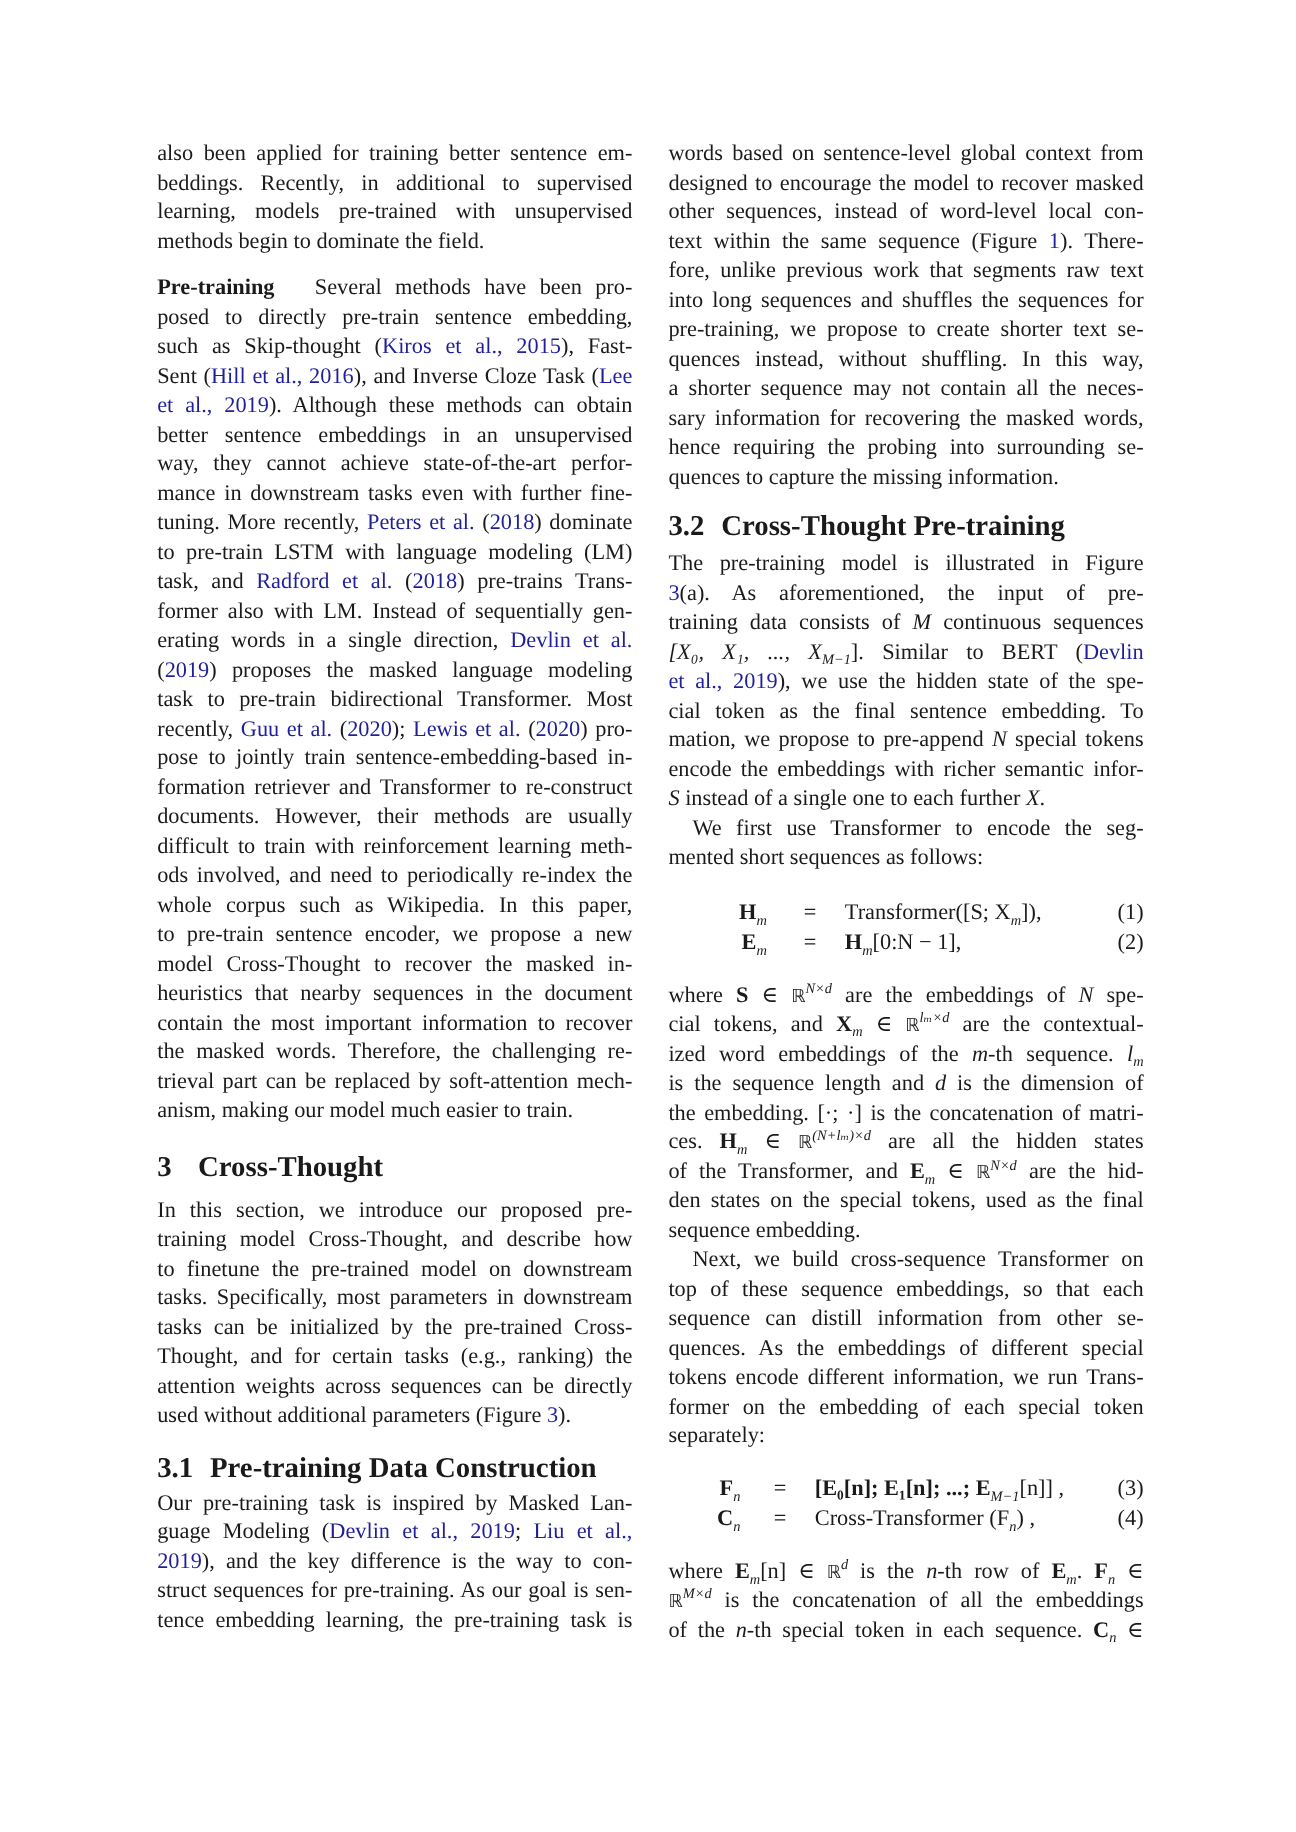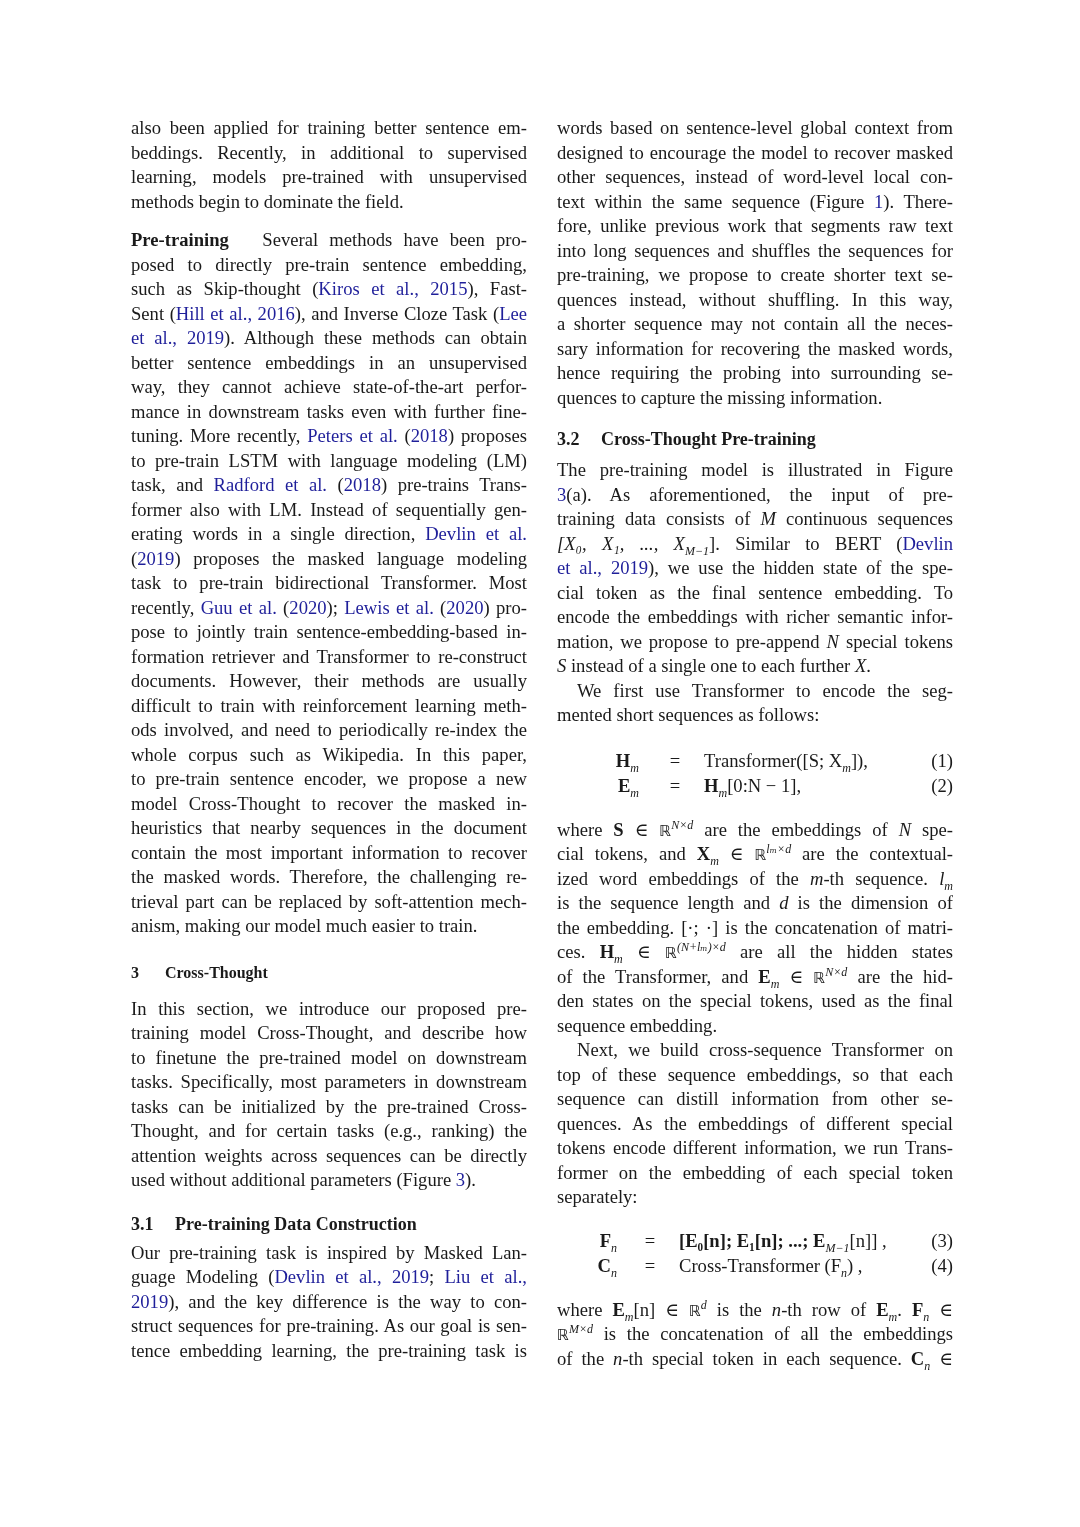--- a/index.html
+++ b/index.html
@@ -9,22 +9,22 @@
   .col-left { left: 131px; }
   .col-right { left: 557px; }
   .ln { display: block; font-size: 18.6px; line-height: 24.5px; height: 24.5px;
         white-space: nowrap; text-align: justify; text-align-last: justify; }
   .ln.last { text-align-last: left; }
   .ln.indent { padding-left: 20px; }
   .gap { display: block; height: 14px; }
   .gap-s { display: block; height: 8px; }
   .cite { color: #1f1f9a; }
   b, .b { font-weight: bold; margin-top: 46px; }
-  .h-sec { font-size: 16px; font-weight: bold; line-height: 28px; height: 28px; display: block; white-space: nowrap; }
-  .h-sub { font-size: 18px; font-weight: bold; line-height: 26px; height: 26px; display: block; white-space: nowrap; }
+  .h-sec { font-size: 24px; font-weight: bold; line-height: 28px; height: 28px; display: block; white-space: nowrap; }
+  .h-sub { font-size: 24px; font-weight: bold; line-height: 26px; height: 26px; display: block; white-space: nowrap; }
   .h-sec .num, .h-sub .num { display: inline-block; width: 34px; }
   .h-sec .num { width: 34px; }
   .m { font-style: italic; }
   .mb { font-weight: bold; }
   sub, sup { font-size: 12px; line-height: 0; }
   .eq { position: relative; display: block; height: 25px; font-size: 18.6px; line-height: 25px; white-space: nowrap; }
   .eq .lhs { position: absolute; text-align: right; }
   .eq .op { position: absolute; text-align: center; width: 20px; }
   .eq .rhs { position: absolute; }
   .eq .no { position: absolute; right: 0; }
@@ -42,21 +42,21 @@
 
   <div>
     <span class="ln"><b>Pre-training</b>&nbsp;&nbsp;&nbsp;<span>Several methods have been pro-</span></span>
     <span class="ln">posed to directly pre-train sentence embedding,</span>
     <span class="ln"><span>such as Skip-thought (</span><a class="cite">Kiros et al., 2015</a><span>), Fast-</span></span>
     <span class="ln"><span>Sent (</span><a class="cite">Hill et al., 2016</a><span>), and Inverse Cloze Task (</span><a class="cite">Lee</a></span>
     <span class="ln"><a class="cite">et al., 2019</a><span>).  Although these methods can obtain</span></span>
     <span class="ln">better sentence embeddings in an unsupervised</span>
     <span class="ln">way, they cannot achieve state-of-the-art perfor-</span>
     <span class="ln">mance in downstream tasks even with further fine-</span>
-    <span class="ln"><span>tuning. More recently, </span><a class="cite">Peters et al.</a><span> (</span><a class="cite">2018</a><span>) proposes</span></span>
+    <span class="ln"><span>tuning. More recently, </span><a class="cite">Peters et al.</a><span> (</span><a class="cite">2018</a><span>) dominate</span></span>
     <span class="ln">to pre-train LSTM with language modeling (LM)</span>
     <span class="ln"><span>task, and </span><a class="cite">Radford et al.</a><span> (</span><a class="cite">2018</a><span>) pre-trains Trans-</span></span>
     <span class="ln">former also with LM. Instead of sequentially gen-</span>
     <span class="ln"><span>erating words in a single direction, </span><a class="cite">Devlin et al.</a></span>
     <span class="ln"><span>(</span><a class="cite">2019</a><span>) proposes the masked language modeling</span></span>
     <span class="ln">task to pre-train bidirectional Transformer.  Most</span>
     <span class="ln"><span>recently, </span><a class="cite">Guu et al.</a><span> (</span><a class="cite">2020</a><span>); </span><a class="cite">Lewis et al.</a><span> (</span><a class="cite">2020</a><span>) pro-</span></span>
     <span class="ln">pose to jointly train sentence-embedding-based in-</span>
     <span class="ln">formation retriever and Transformer to re-construct</span>
     <span class="ln">documents.  However, their methods are usually</span>
@@ -123,22 +123,22 @@
     <span class="num" style="width:44px">3.2</span><span>Cross-Thought Pre-training</span>
   </div>
   <span class="gap-s" style="height:6px"></span>
   <div>
     <span class="ln">The pre-training model is illustrated in Figure</span>
     <span class="ln"><a class="cite">3</a><span>(a).    As aforementioned, the input of pre-</span></span>
     <span class="ln"><span>training data consists of </span><span class="m">M</span><span> continuous sequences</span></span>
     <span class="ln"><span class="m">[X₀, X₁, ..., X</span><sub class="m">M−1</sub><span>].</span><span>  Similar to BERT (</span><a class="cite">Devlin</a></span>
     <span class="ln"><a class="cite">et al., 2019</a><span>), we use the hidden state of the spe-</span></span>
     <span class="ln">cial token as the final sentence embedding.  To</span>
+    <span class="ln"><span>mation, we propose to pre-append </span><span class="m">N</span><span> special tokens</span></span>
     <span class="ln">encode the embeddings with richer semantic infor-</span>
-    <span class="ln"><span>mation, we propose to pre-append </span><span class="m">N</span><span> special tokens</span></span>
     <span class="ln last"><span class="m">S</span><span> instead of a single one to each further </span><span class="m">X</span><span>.</span></span>
     <span class="ln indent">We first use Transformer to encode the seg-</span>
     <span class="ln last">mented short sequences as follows:</span>
   </div>
 
   <span class="gap" style="height:20px"></span>
   <div>
     <div class="eq">
       <span class="lhs mb" style="left:0;width:82px;"><span>H</span><sub class="m" style="font-weight:normal">m</sub></span>
       <span class="op" style="left:108px">=</span>

